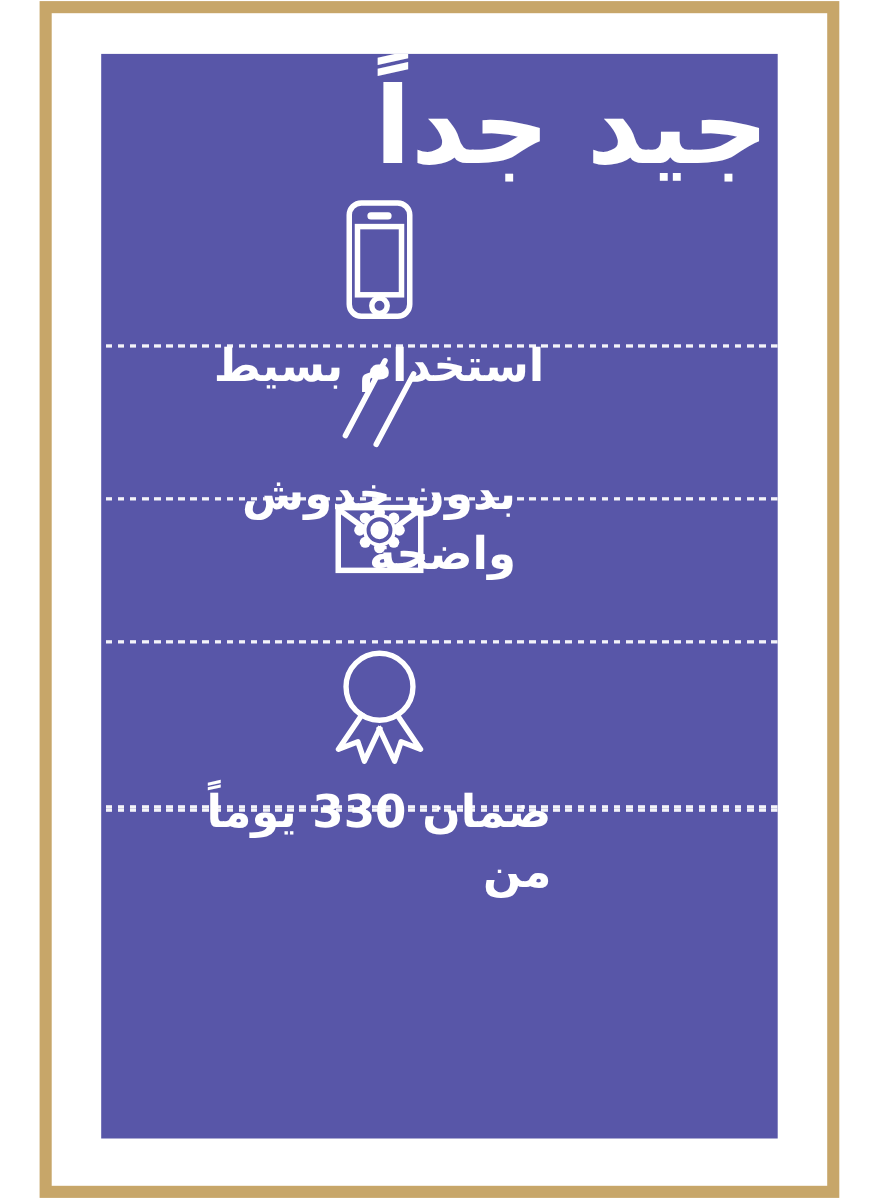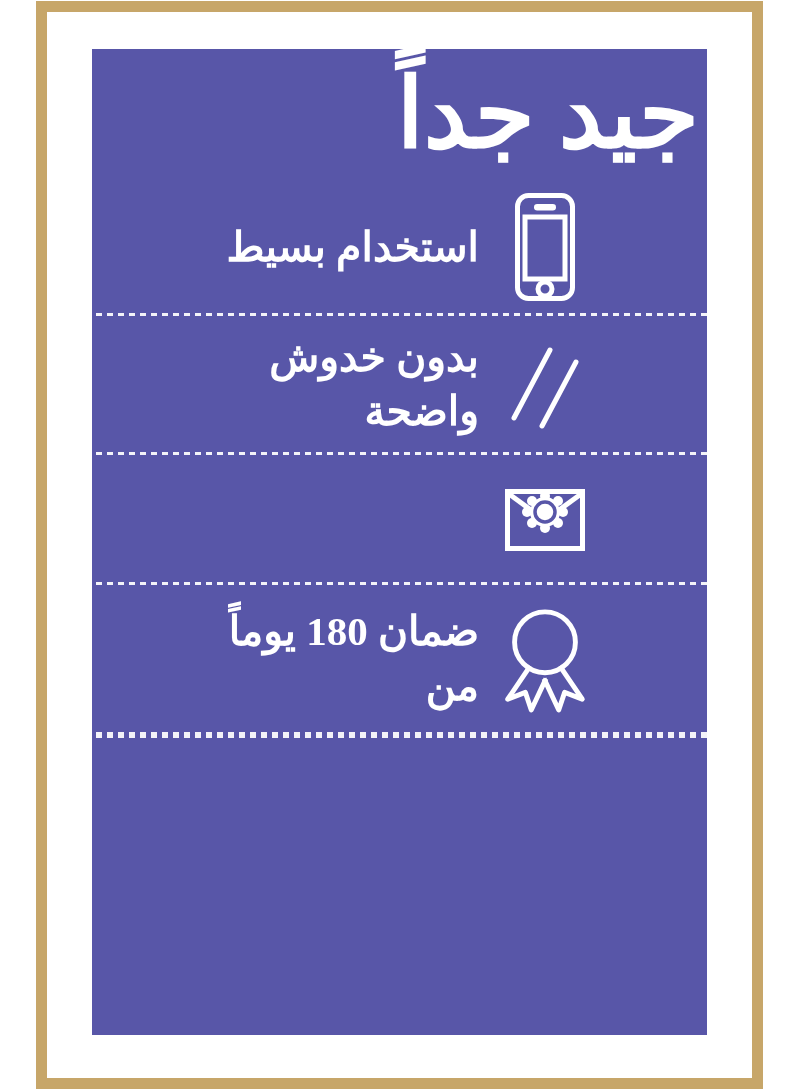--- a/index.html
+++ b/index.html
@@ -30,36 +30,35 @@
     left: 92px;
     top: 49px;
     width: 615px;
     height: 986px;
     background: #5856a8;
     color: #ffffff;
     display: flex;
     flex-direction: column;
     overflow: hidden;
     direction: rtl;
-    font-family: Liberation Serif, serif;
   }
   .title {
     height: 126px;
     flex: none;
     font-size: 97px;
     font-weight: 700;
     text-align: right;
     line-height: 120px;
     padding: 6px 8px 0 0;
     letter-spacing: -1px;
     white-space: nowrap;
   }
   .row {
     display: flex;
-    flex-direction: row;        
+    flex-direction: column;        
     align-items: center;
     justify-content: flex-start;
     padding-right: 110px;
     gap: 14px;
     flex: none;
   }
   .row.r1 { height: 132px; }
   .row.r2 { height: 136px; }
   .row.r3 { height: 127px; }
   .row.r4 { height: 147px; }
@@ -162,21 +161,21 @@
     <div class="sep"></div>
 
     <div class="row r4">
       <div class="icon-box">
         <svg width="106" height="112" viewBox="0 0 106 112">
           <circle class="stroke" cx="53" cy="39" r="31" stroke-width="5.5"></circle>
           <path class="stroke" d="M38 63 L15 97 L33 90 L39 108 L54 76" stroke-linejoin="round"></path>
           <path class="stroke" d="M68 63 L91 97 L73 90 L67 108 L52 76" stroke-linejoin="round"></path>
         </svg>
       </div>
-      <div class="label">ضمان 180 يوماً
+      <div class="label">ضمان 330 يوماً
 من</div>
     </div>
 
     <div class="sep"></div>
 
 
     <div class="sep"></div>
 
 
   </div>

